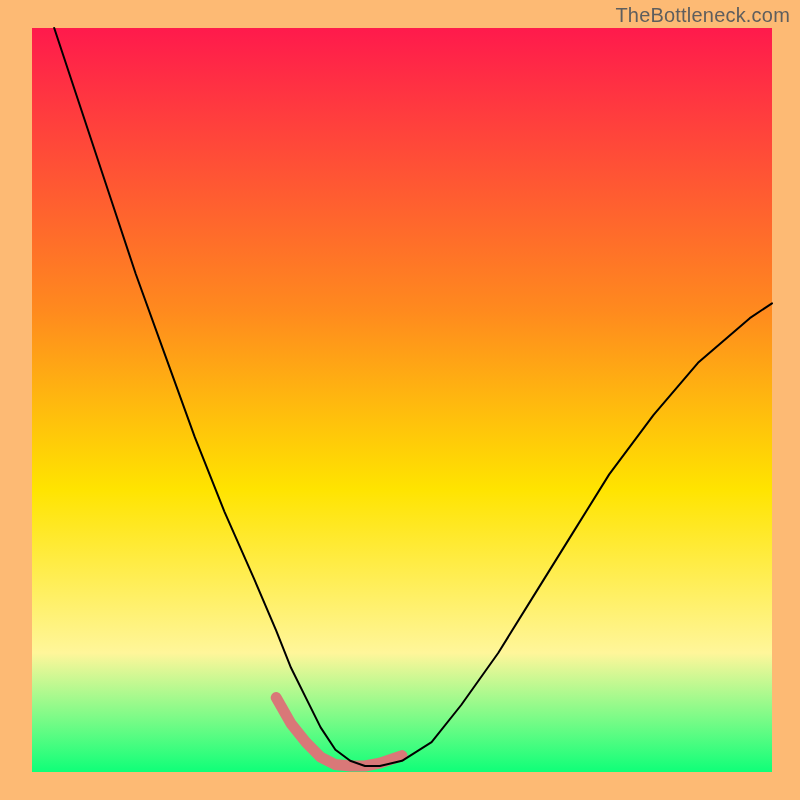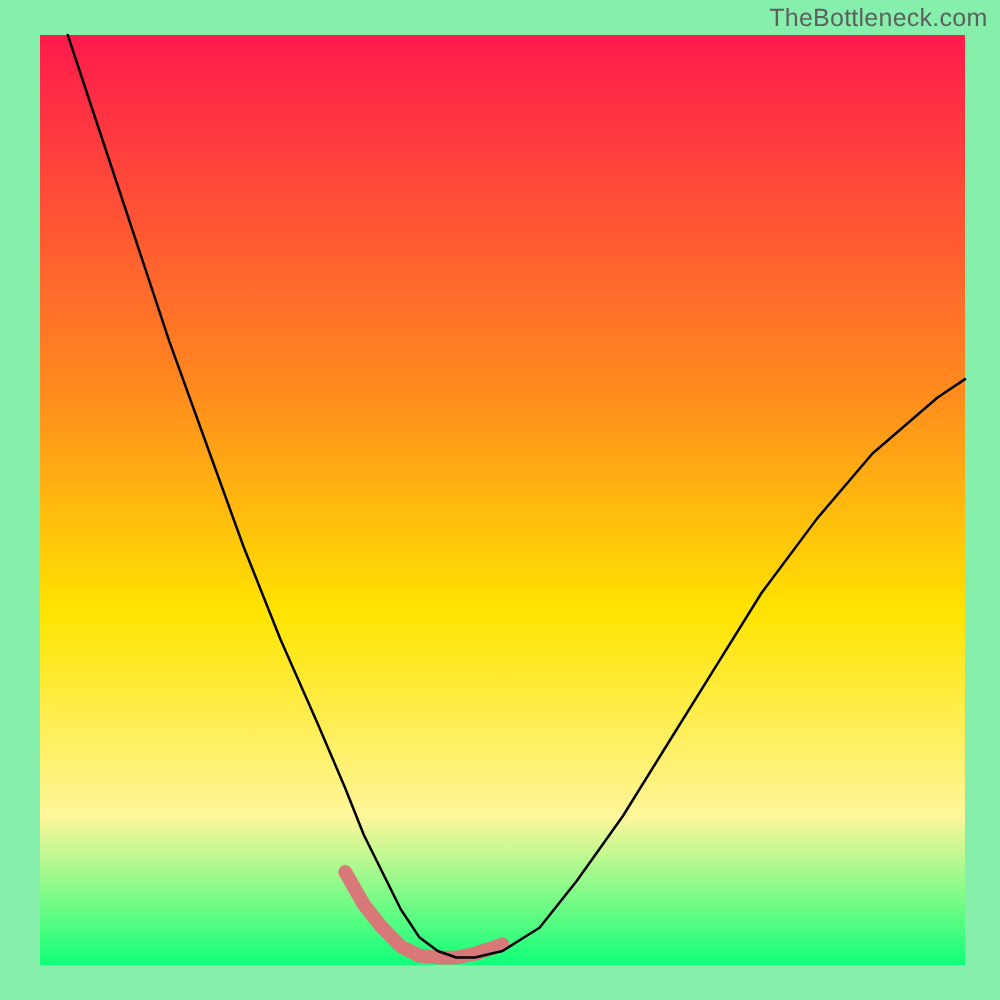--- a/index.html
+++ b/index.html
@@ -10,21 +10,21 @@
     background: #000;
     overflow: hidden;
     font-family: Arial, Helvetica, sans-serif;
   }
   .frame {
     position: absolute;
     top: 0;
     left: 0;
     width: 800px;
     height: 800px;
-    background: #86efac;
+    background: #fdba74;
   }
   .watermark {
     position: absolute;
     top: 4px;
     right: 10px;
     color: #5e5e5e;
     font-size: 20px;
     font-weight: 500;
     letter-spacing: 0.2px;
     user-select: none;

